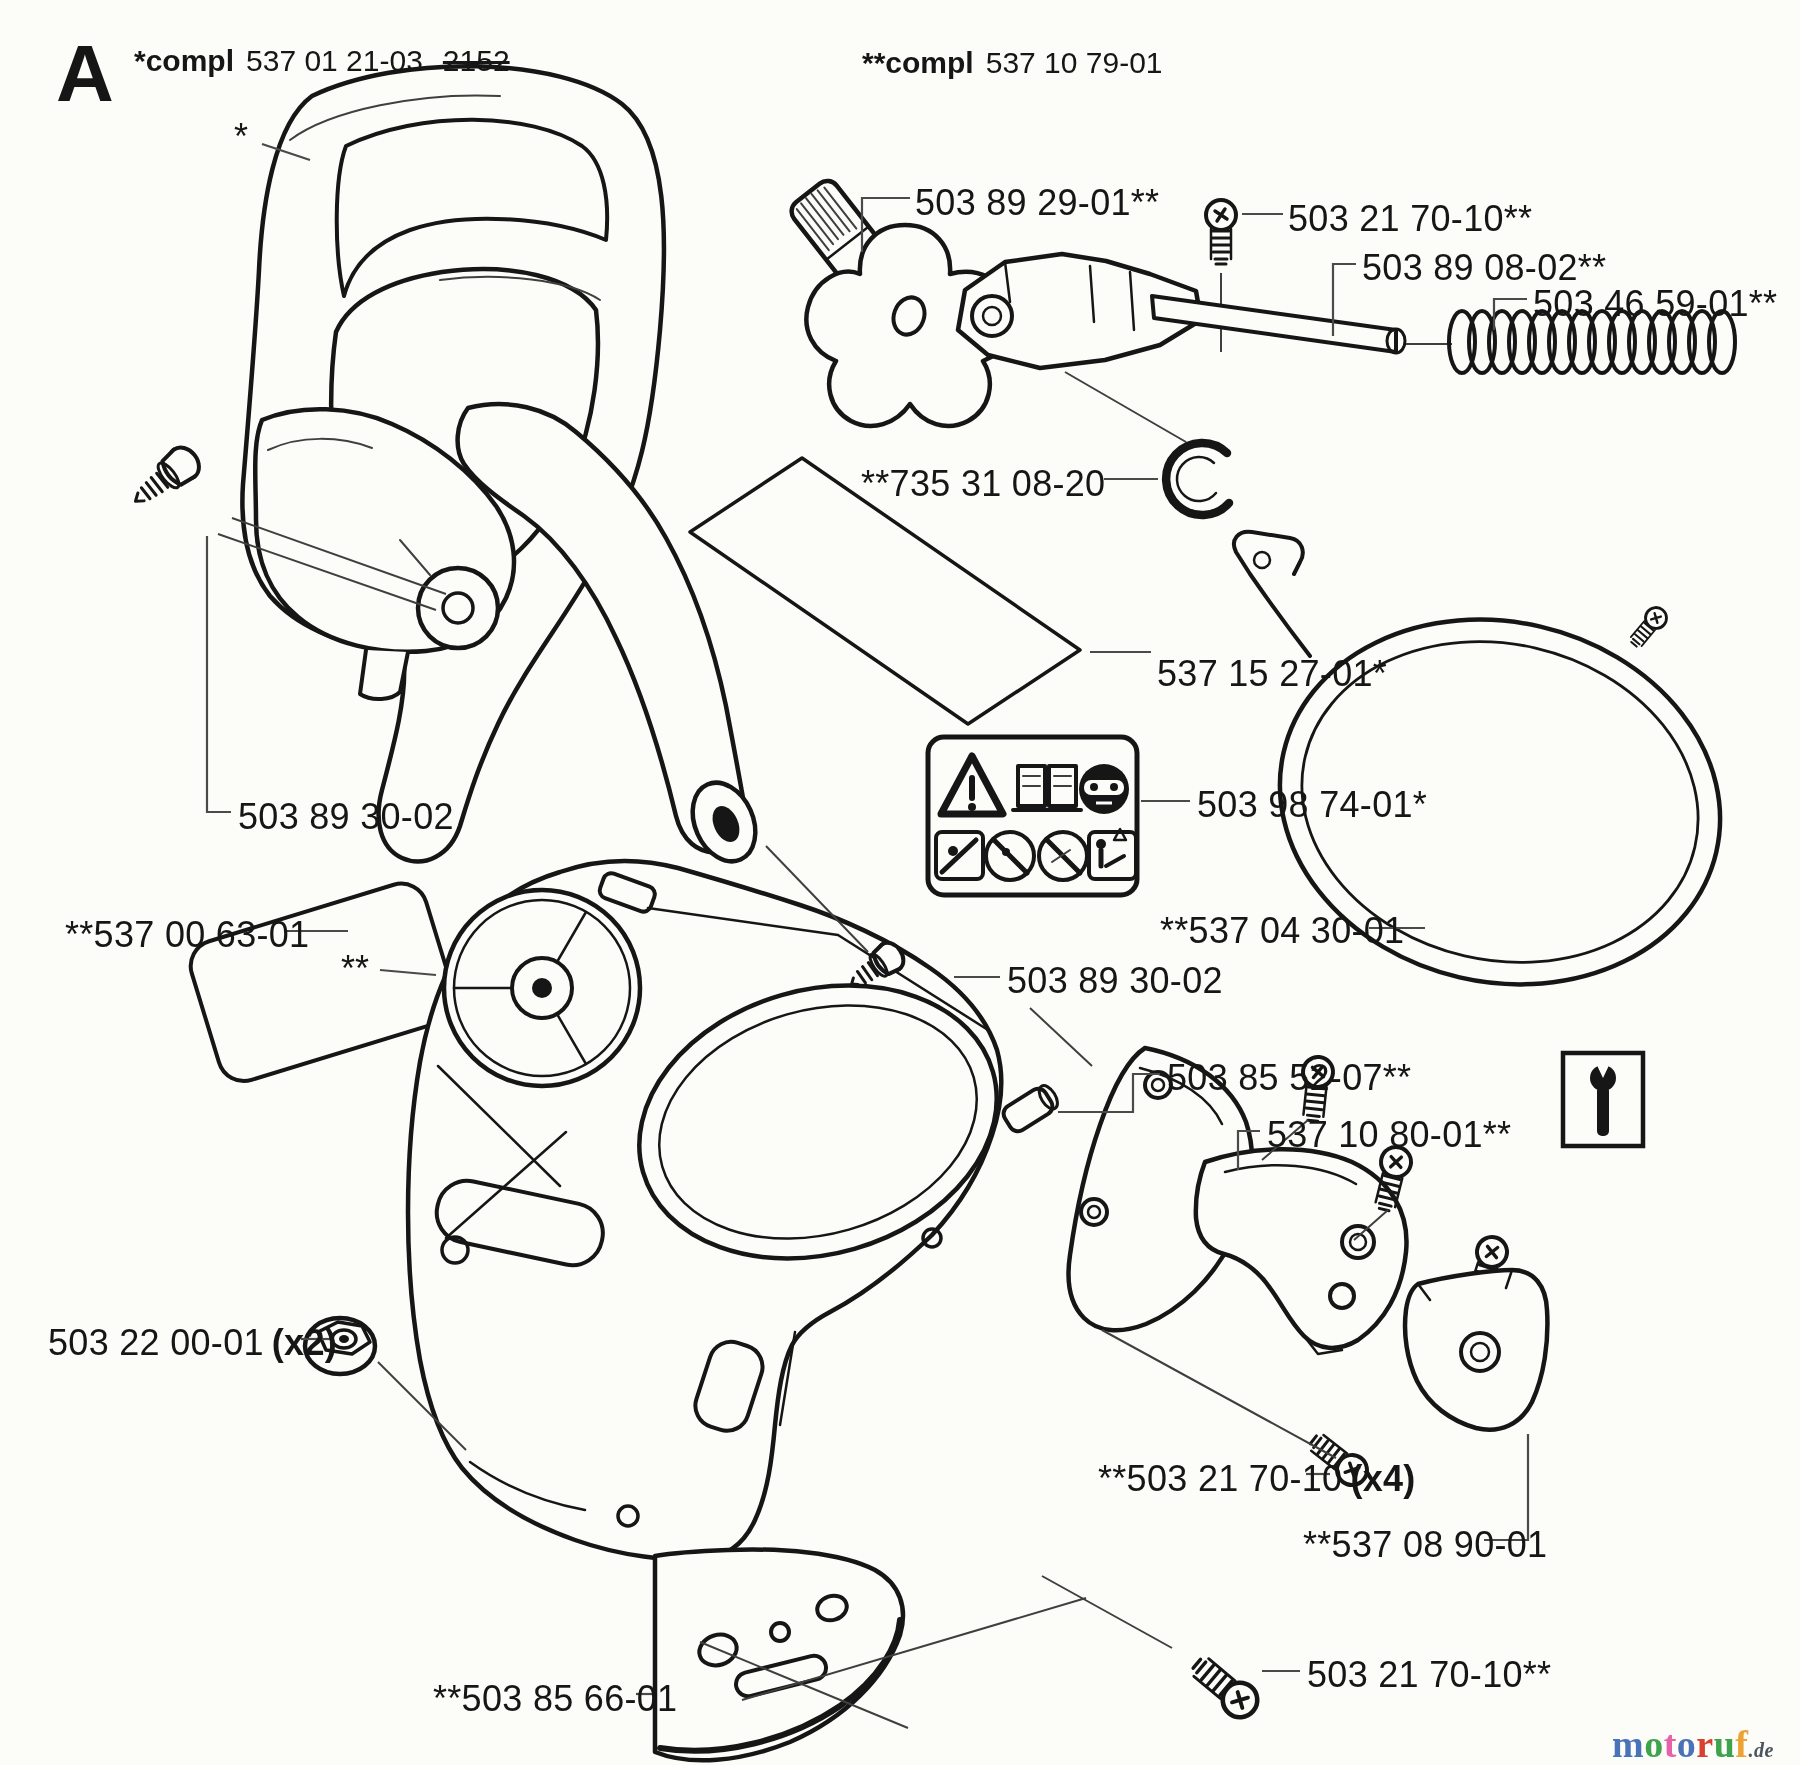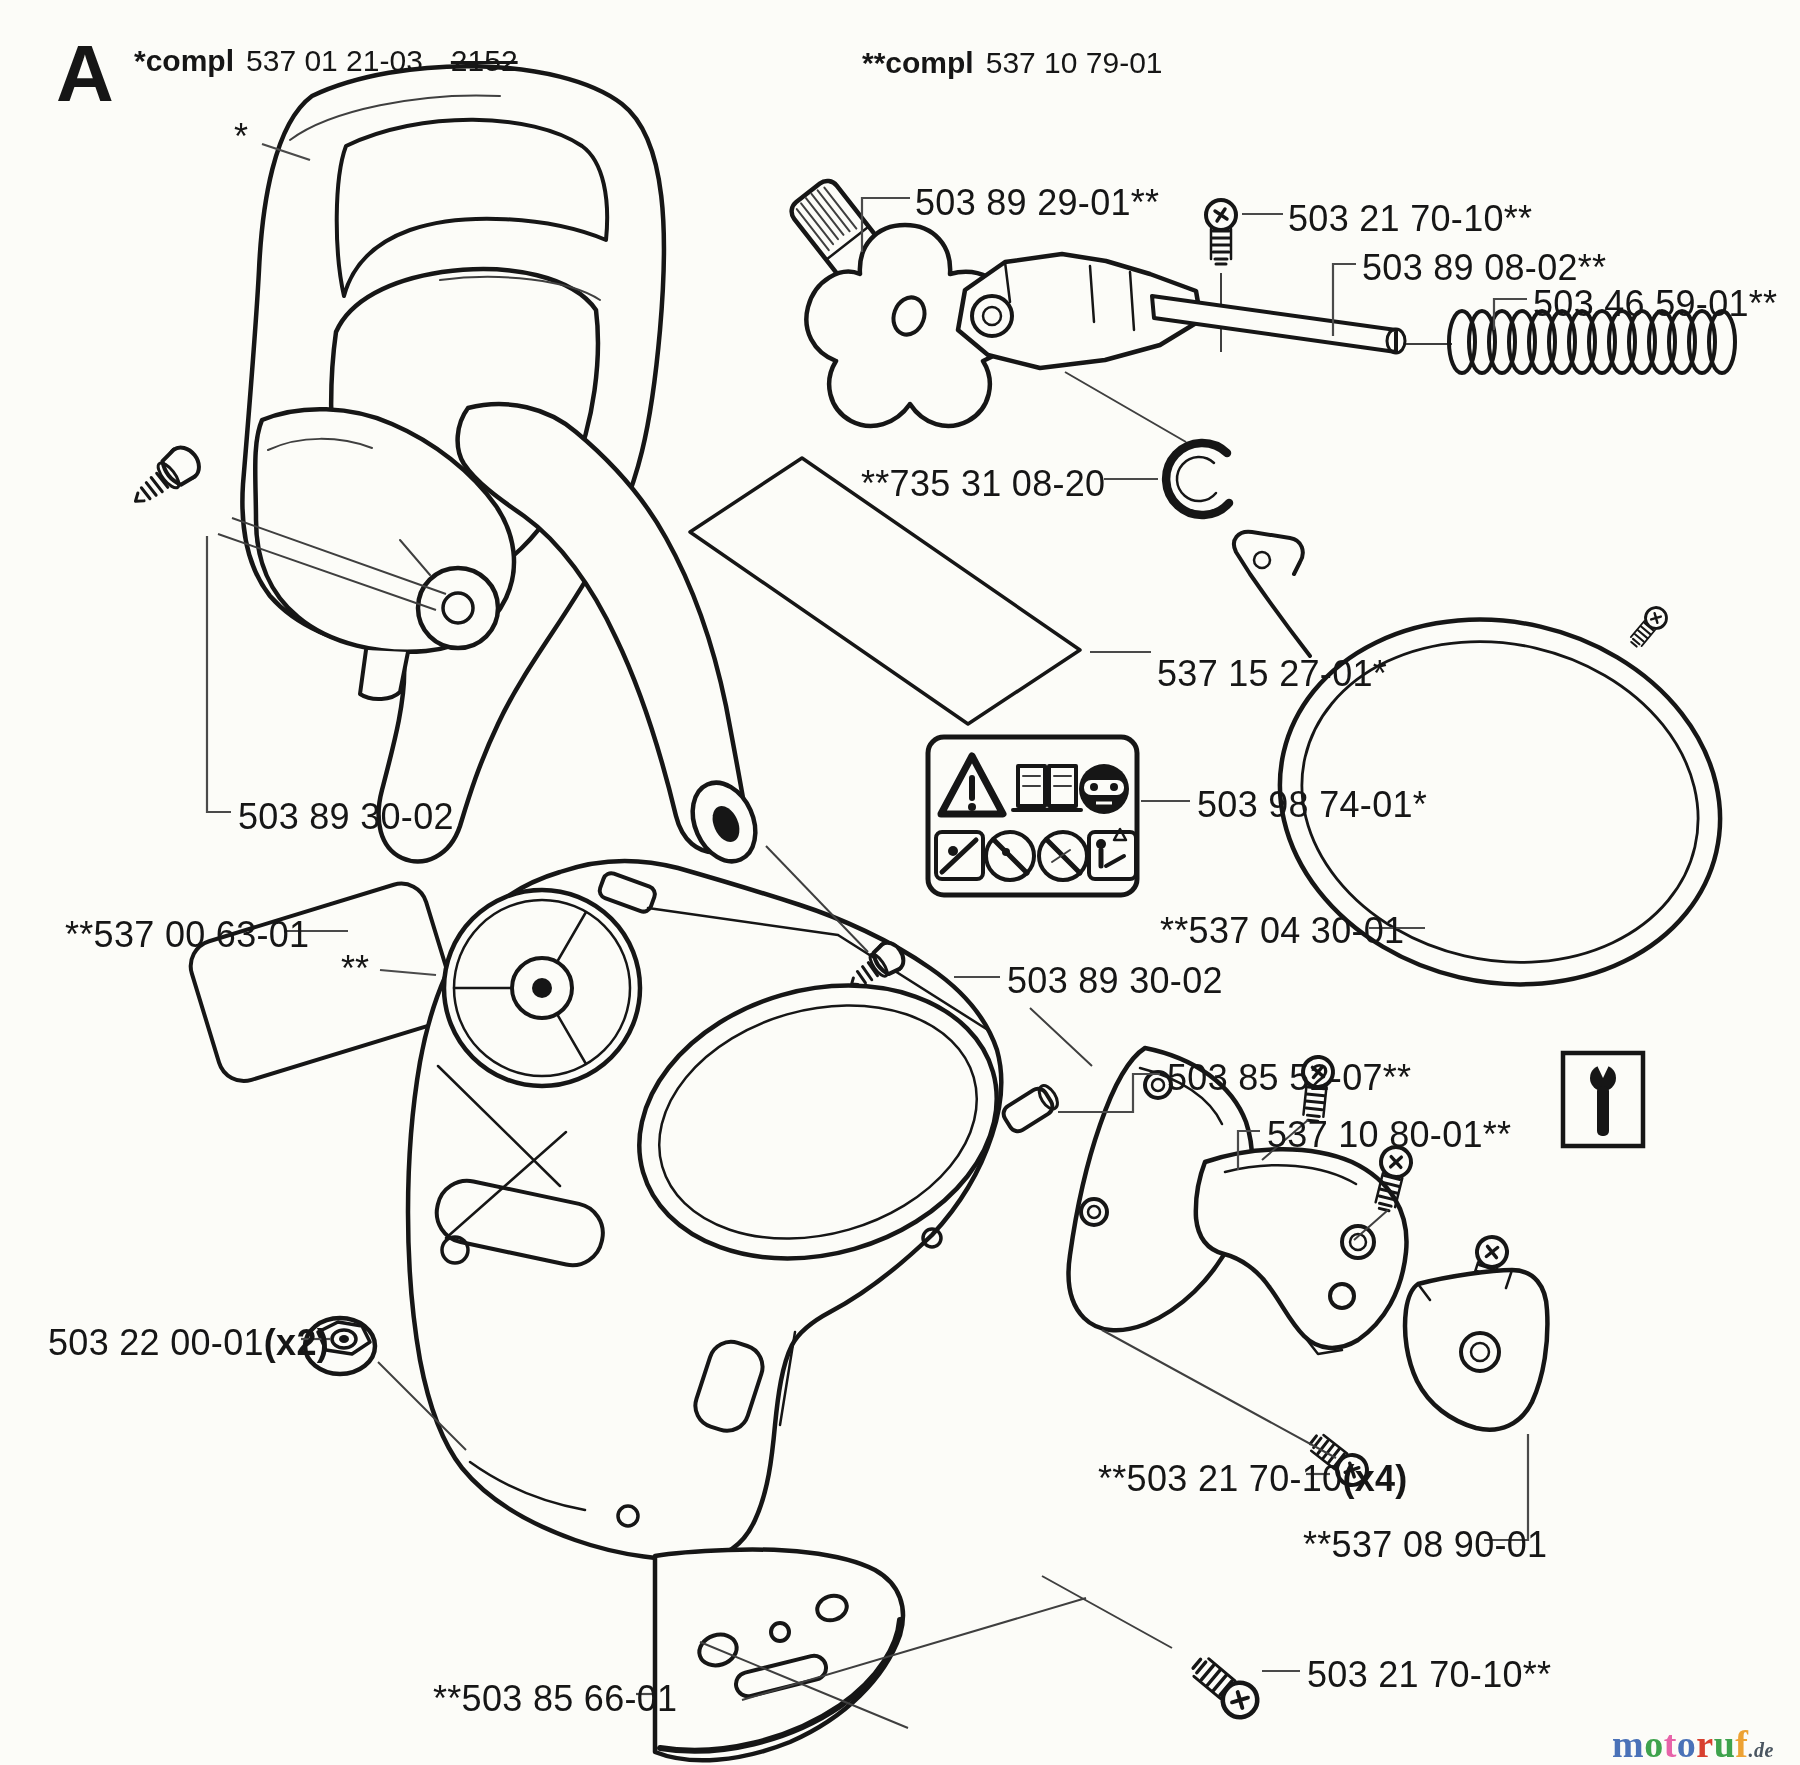--- a/index.html
+++ b/index.html
@@ -8,25 +8,25 @@
   svg.art{position:absolute;left:0;top:0;width:1800px;height:1765px;}
   .art .ln{stroke:#161616;stroke-width:4.5;fill:none;stroke-linecap:round;stroke-linejoin:round;}
   .art .fillbg{fill:#fcfcf8;}
   .art .thin{stroke-width:2.5;}
   .art .mid{stroke-width:3.5;}
   .art .hair{stroke-width:2;stroke:#3f3f3f;}
   .art .leader{stroke:#4a4a4a;stroke-width:2.2;fill:none;stroke-linecap:butt;}
   .art .dark{fill:#161616;stroke:none;}
   .art .wht{fill:#fcfcf8;stroke:none;}
   .label{position:absolute;font-size:36px;line-height:1.05;white-space:nowrap;letter-spacing:.3px;}
-  .label b{font-weight:bold;}
+  .label b{font-weight:bold;margin-left:8px;}
   .sec-letter{position:absolute;left:56px;top:28px;font-size:80px;font-weight:bold;}
   .compl{position:absolute;font-size:30px;white-space:nowrap;}
   .compl b{font-weight:bold;margin-right:12px;}
-  .compl s{margin-left:28px;text-decoration:line-through;text-decoration-thickness:3px;}
+  .compl s{margin-left:20px;text-decoration:line-through;text-decoration-thickness:3px;}
   .marker{position:absolute;font-size:36px;}
   .wm{position:absolute;left:1612px;top:1722px;font-family:"Liberation Serif",serif;
       font-size:38px;font-weight:bold;letter-spacing:.5px;}
   .wm .sfx{font-size:20px;font-style:italic;}
 </style>
 </head>
 <body>
 
 <div class="page">
 

